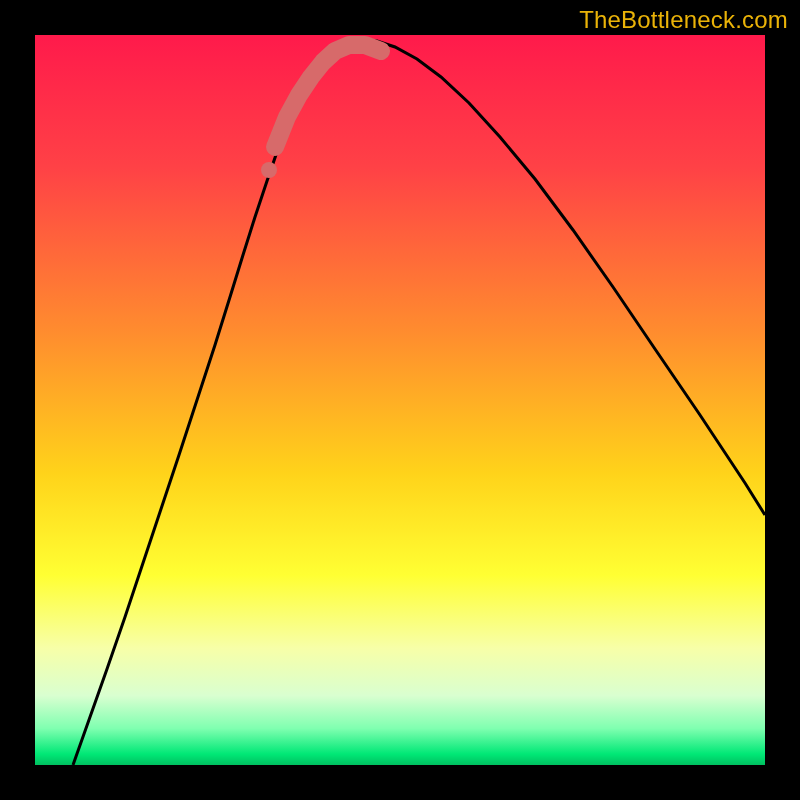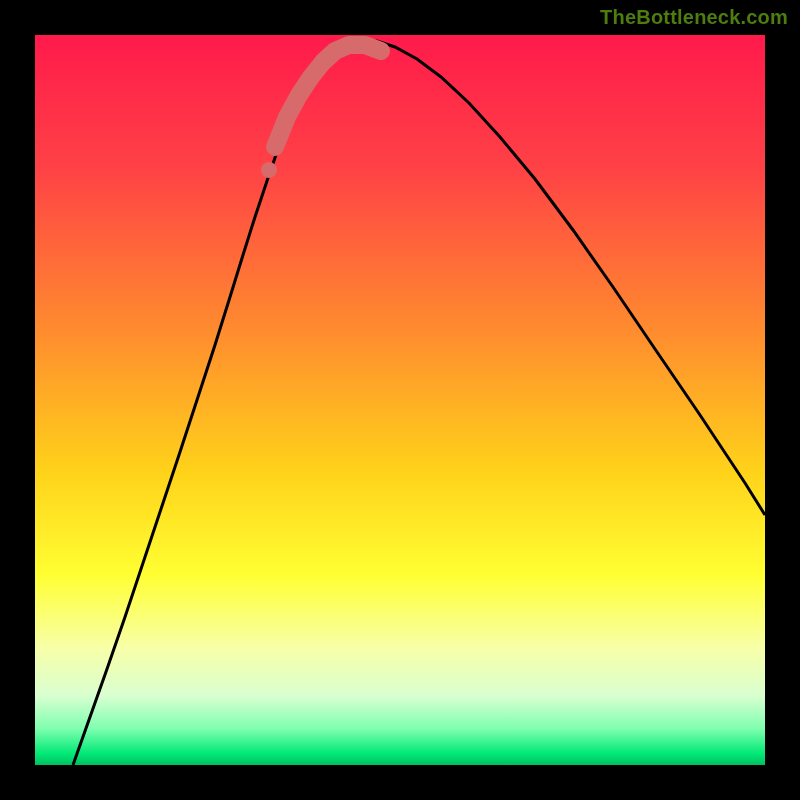--- a/index.html
+++ b/index.html
@@ -24,23 +24,23 @@
     left: 35px;
     top: 35px;
     width: 730px;
     height: 730px;
     overflow: hidden;
   }
   .watermark {
     position: absolute;
     top: 6px;
     right: 12px;
-    color: #4d7c0f;
-    font-size: 20px;
-    font-weight: 700;
+    color: #eab308;
+    font-size: 24px;
+    font-weight: 400;
     letter-spacing: 0.2px;
     user-select: none;
   }
   svg {
     display: block;
   }
 </style>
 </head>
 <body>
 

